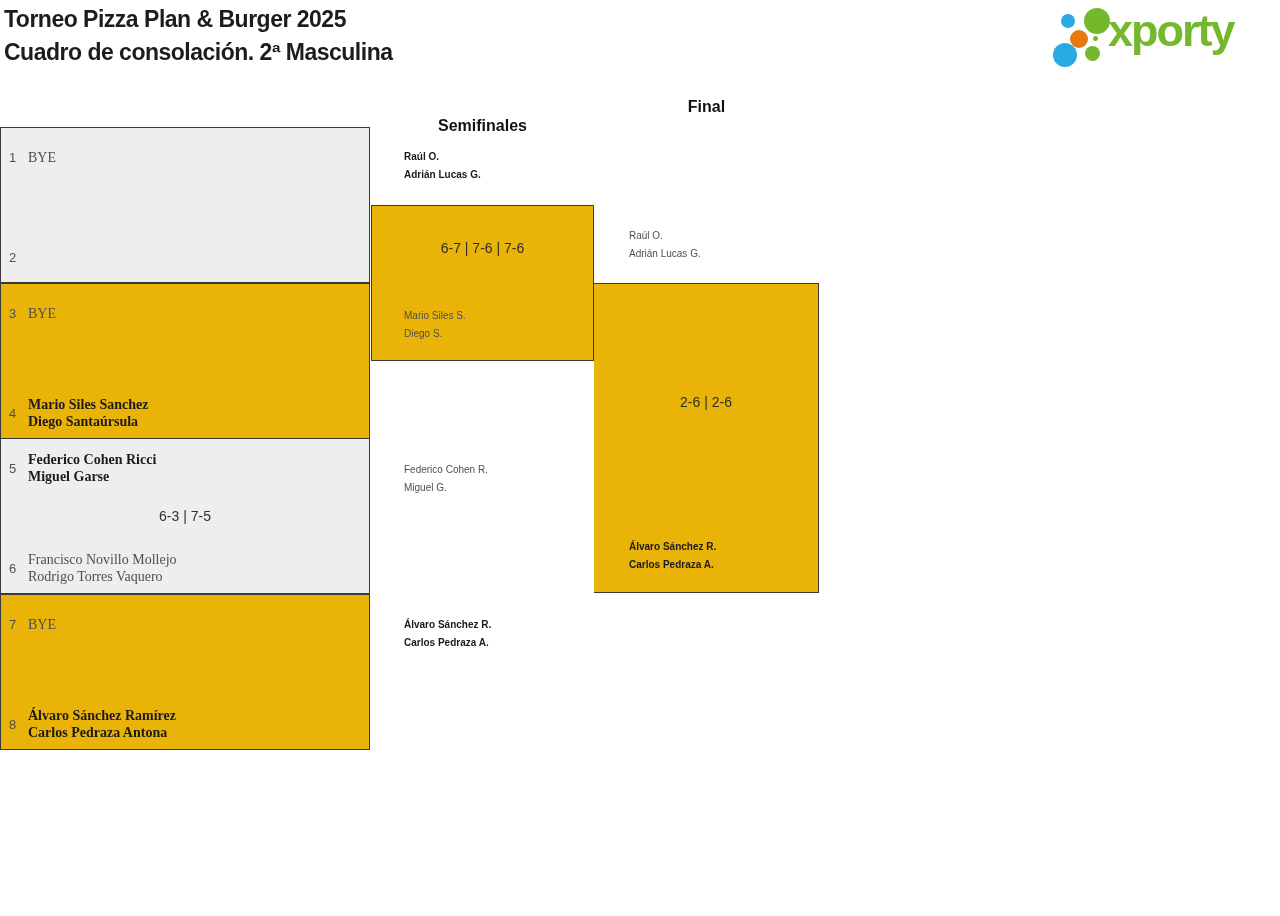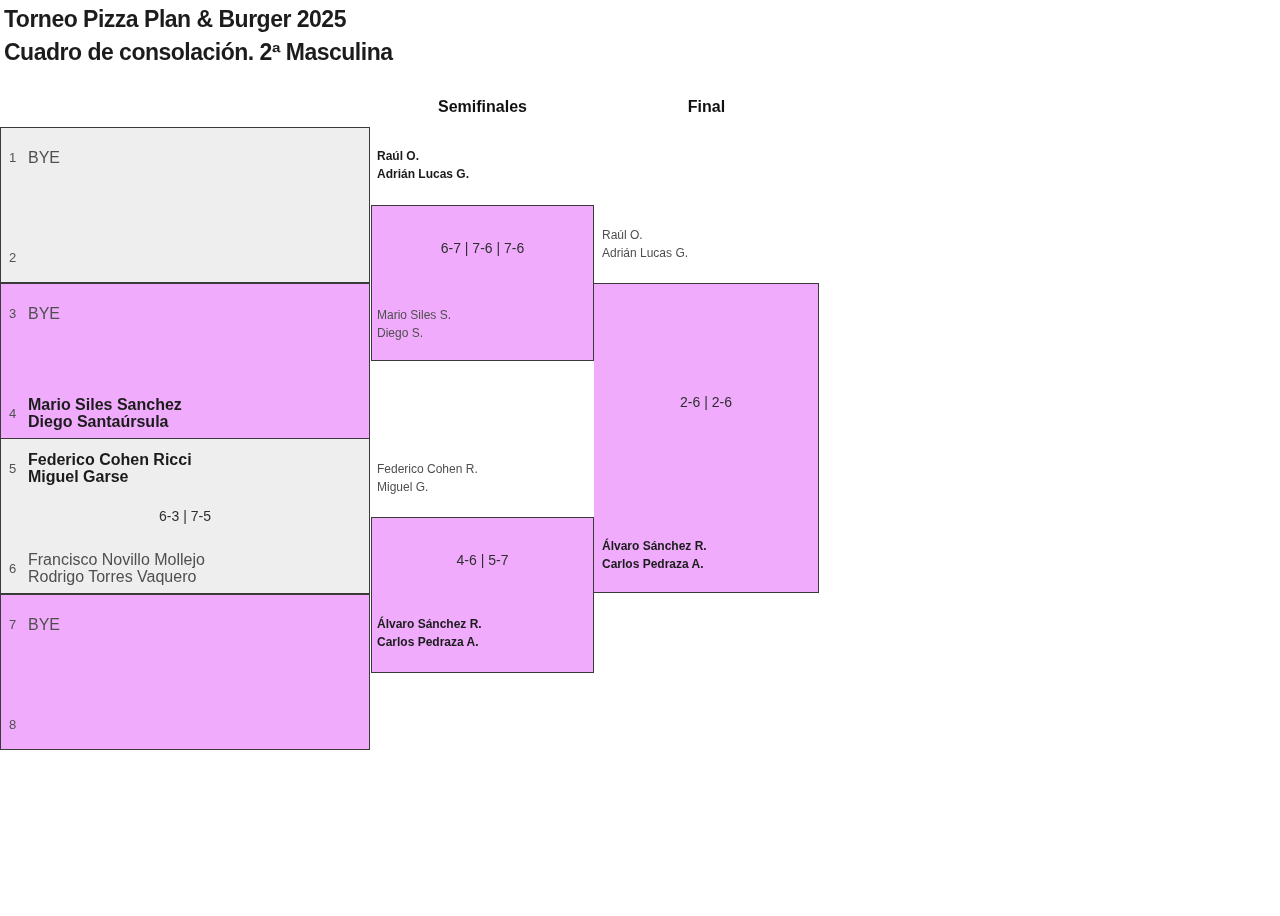--- a/index.html
+++ b/index.html
@@ -28,59 +28,68 @@
   
   .col-header{
     position:absolute;top:97px;height:20px;
     font-size:16px;font-weight:700;color:#111;
     text-align:center;line-height:20px;
   }
   
   .match-box{
     position:absolute;
     border:1px solid #3a3a3a;
-    background:#f0abfc;
+    background:#eab308;
     box-sizing:border-box;
   }
   .match-box.shaded{background:#eeeeee;}
   .match-box.no-left{border-left:none;}
   .team-row{
     position:absolute;left:8px;right:6px;
     display:flex;align-items:center;gap:6px;
     min-height:34px;
   }
   .team-row.pos-a{top:12px;}
   .team-row.pos-b{bottom:8px;}
   .seed{flex:none;width:13px;font-size:13px;color:#515151;}
-  .names{font-size:16px;line-height:17px;color:#4f4f4f;}
+  .names{font-size:14px;line-height:17px;color:#4f4f4f;font-family:Liberation Serif, serif;}
   .names.winner{font-weight:700;color:#1b1b1b;}
   .score{
     position:absolute;left:0;right:0;text-align:center;
     font-size:14px;color:#2e2e2e;
   }
   .score.mid{top:50%;transform:translateY(-50%);}
   
   .team-label{
     position:absolute;
-    font-size:12px;line-height:17.5px;color:#4f4f4f;
+    font-size:10px;line-height:17.5px;color:#4f4f4f;margin-left:27px;
   }
   .team-label.winner{font-weight:700;color:#1b1b1b;}
 </style>
 </head>
 <body>
 
 <div id="canvas">
 
   <div class="page-title">
     <div>Torneo Pizza Plan &amp; Burger 2025</div>
     <div>Cuadro de consolación. 2ª Masculina</div>
   </div>
 
+  <div class="logo">
+    <span class="dot" style="left: 11px; top: 14px; width: 14px; height: 14px; background-color: rgb(41, 171, 226);"></span>
+    <span class="dot" style="left: 34px; top: 8px; width: 26px; height: 26px; background-color: rgb(118, 184, 44);"></span>
+    <span class="dot" style="left: 20px; top: 30px; width: 18px; height: 18px; background-color: rgb(232, 121, 15);"></span>
+    <span class="dot" style="left: 43px; top: 36px; width: 5px; height: 5px; background-color: rgb(118, 184, 44);"></span>
+    <span class="dot" style="left: 3px; top: 43px; width: 24px; height: 24px; background-color: rgb(41, 171, 226);"></span>
+    <span class="dot" style="left: 35px; top: 46px; width: 15px; height: 15px; background-color: rgb(118, 184, 44);"></span>
+    <span class="word" style="color: rgb(118, 184, 44);">xporty</span>
+  </div>
 
-  <div class="col-header" style="left:371px;width:223px;">Semifinales</div>
+  <div class="col-header" style="left:371px;width:223px;margin-top:19px;">Semifinales</div>
   <div class="col-header" style="left:594px;width:225px;">Final</div>
 
   <div class="match-box shaded" style="left:0;top:127px;width:370px;height:156px;">
     <div class="team-row pos-a">
       <span class="seed">1</span>
       <div class="names">
         <div>BYE</div>
       </div>
     </div>
     <div class="team-row pos-b">
@@ -124,41 +133,42 @@
 
   <div class="match-box" style="left:0;top:594px;width:370px;height:156px;">
     <div class="team-row pos-a">
       <span class="seed">7</span>
       <div class="names">
         <div>BYE</div>
       </div>
     </div>
     <div class="team-row pos-b">
       <span class="seed">8</span>
+      <div class="names winner">
+        <div>Álvaro Sánchez Ramírez</div>
+        <div>Carlos Pedraza Antona</div>
+      </div>
     </div>
   </div>
 
   <div class="team-label winner" style="left:377px;top:148px;width:215px;">
     <div>Raúl O.</div>
     <div>Adrián Lucas G.</div>
   </div>
   <div class="match-box" style="left:371px;top:205px;width:223px;height:156px;">
     <div class="score" style="top:34px;">6-7 | 7-6 | 7-6</div>
   </div>
   <div class="team-label" style="left:377px;top:307px;width:215px;">
     <div>Mario Siles S.</div>
     <div>Diego S.</div>
   </div>
 
   <div class="team-label" style="left:377px;top:461px;width:215px;">
     <div>Federico Cohen R.</div>
     <div>Miguel G.</div>
-  </div>
-  <div class="match-box" style="left:371px;top:517px;width:223px;height:156px;">
-    <div class="score" style="top:34px;">4-6 | 5-7</div>
   </div>
   <div class="team-label winner" style="left:377px;top:616px;width:215px;">
     <div>Álvaro Sánchez R.</div>
     <div>Carlos Pedraza A.</div>
   </div>
 
   <div class="team-label" style="left:602px;top:227px;width:215px;">
     <div>Raúl O.</div>
     <div>Adrián Lucas G.</div>
   </div>

